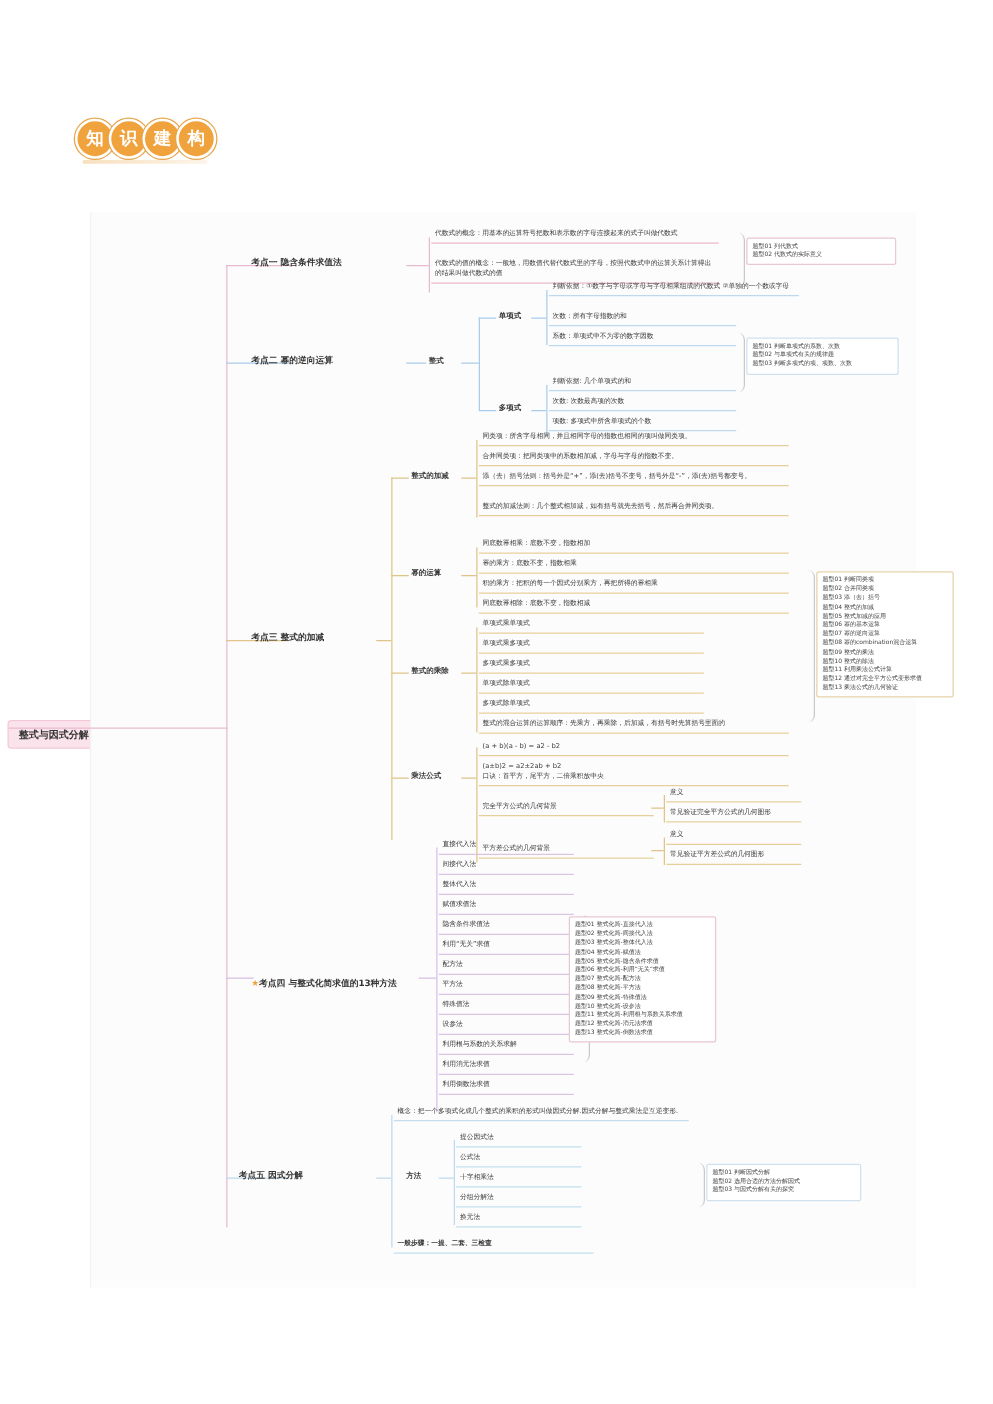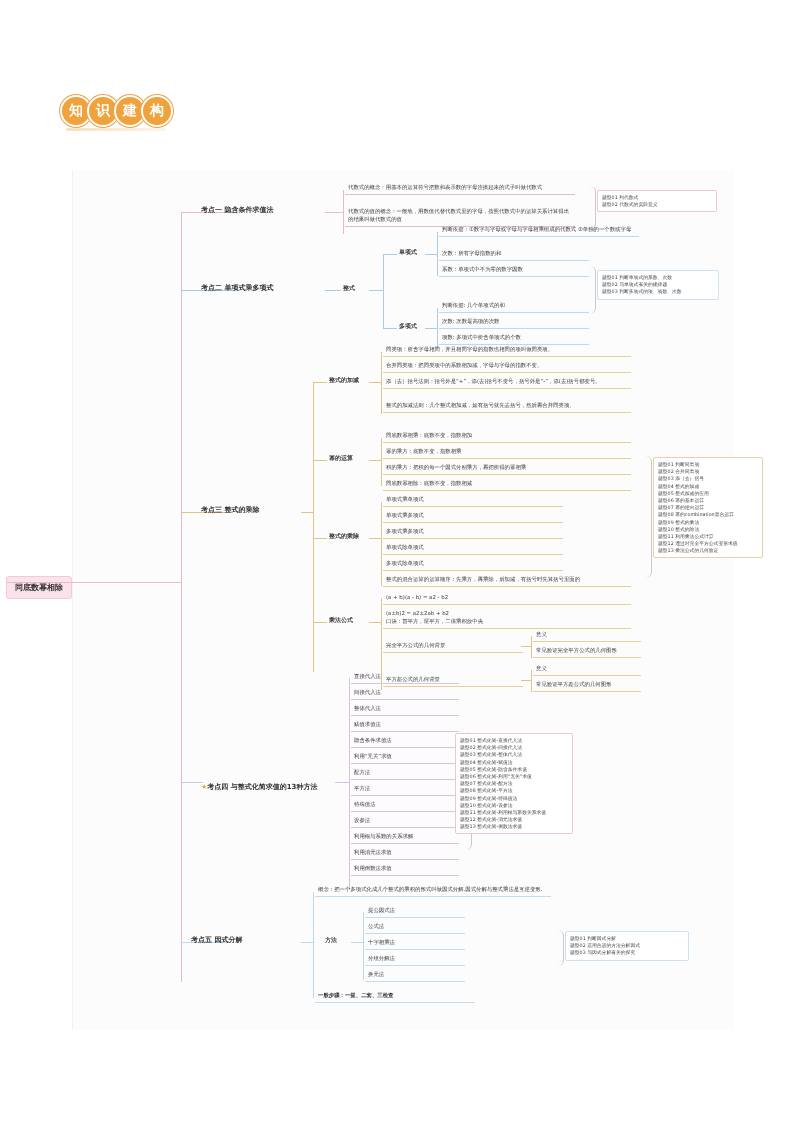--- a/index.html
+++ b/index.html
@@ -81,21 +81,21 @@
 <div class="page">
 
   <div id="header-badge">
     <div class="badge-circle">知</div>
     <div class="badge-circle">识</div>
     <div class="badge-circle">建</div>
     <div class="badge-circle">构</div>
   </div>
   <div id="badge-underline"></div>
 
-  <div id="root-title">同底数幂相除</div>
+  <div id="root-title">整式与因式分解</div>
 
   <div id="mindmap">
 
     <div class="ln pink" style="left:108px;top:42px;width:1px;height:770px;"></div>
     <div class="ln pink" style="left:-66px;top:412px;width:175px;height:1px;"></div>
 
     <div class="ln pink" style="left:108px;top:42px;width:52px;height:1px;"></div>
     <div class="kaodian" style="left:128px;top:35px;">考点一  隐含条件求值法</div>
     <div class="ln pink" style="left:252px;top:42px;width:18px;height:1px;"></div>
     <div class="ln pink" style="left:270px;top:20px;width:1px;height:44px;"></div>
@@ -103,21 +103,21 @@
     <div class="node wrap ul-pink" style="left:272px;top:12px;width:230px;">代数式的概念：用基本的运算符号把数和表示数的字母连接起来的式子叫做代数式</div>
     <div class="node wrap ul-pink" style="left:272px;top:36px;width:230px;">代数式的值的概念：一般地，用数值代替代数式里的字母，按照代数式中的运算关系计算得出的结果叫做代数式的值</div>
 
     <div class="brace" style="left:512px;top:16px;width:10px;height:44px;"></div>
     <div class="notebox pink" style="left:524px;top:20px;width:120px;">
       <div>题型01 列代数式</div>
       <div>题型02 代数式的实际意义</div>
     </div>
 
     <div class="ln blue" style="left:108px;top:120px;width:52px;height:1px;"></div>
-    <div class="kaodian" style="left:128px;top:113px;">考点二  单项式乘多项式</div>
+    <div class="kaodian" style="left:128px;top:113px;">考点二  幂的逆向运算</div>
     <div class="ln blue" style="left:252px;top:120px;width:16px;height:1px;"></div>
     <div class="grp" style="left:270px;top:114px;">整式</div>
     <div class="ln blue" style="left:296px;top:120px;width:14px;height:1px;"></div>
     <div class="ln blue" style="left:310px;top:84px;width:1px;height:74px;"></div>
 
     <div class="ln blue" style="left:310px;top:84px;width:14px;height:1px;"></div>
     <div class="grp" style="left:326px;top:78px;">单项式</div>
     <div class="ln blue" style="left:352px;top:84px;width:12px;height:1px;"></div>
     <div class="ln blue" style="left:364px;top:62px;width:1px;height:44px;"></div>
     <div class="node wrap ul-blue" style="left:366px;top:54px;width:200px;">判断依据：①数字与字母或字母与字母相乘组成的代数式 ②单独的一个数或字母</div>
@@ -133,21 +133,21 @@
     <div class="node ul-blue" style="left:366px;top:162px;width:150px;">项数: 多项式中所含单项式的个数</div>
 
     <div class="brace" style="left:512px;top:96px;width:10px;height:48px;"></div>
     <div class="notebox" style="left:524px;top:100px;width:122px;">
       <div>题型01 判断单项式的系数、次数</div>
       <div>题型02 与单项式有关的规律题</div>
       <div>题型03 判断多项式的项、项数、次数</div>
     </div>
 
     <div class="ln gold" style="left:108px;top:342px;width:50px;height:1px;"></div>
-    <div class="kaodian" style="left:128px;top:335px;">考点三  整式的乘除</div>
+    <div class="kaodian" style="left:128px;top:335px;">考点三  整式的加减</div>
     <div class="ln gold" style="left:228px;top:342px;width:12px;height:1px;"></div>
     <div class="ln gold" style="left:240px;top:212px;width:1px;height:290px;"></div>
 
     <div class="ln gold" style="left:240px;top:212px;width:14px;height:1px;"></div>
     <div class="grp" style="left:256px;top:206px;">整式的加减</div>
     <div class="ln gold" style="left:296px;top:212px;width:12px;height:1px;"></div>
     <div class="ln gold" style="left:308px;top:182px;width:1px;height:62px;"></div>
     <div class="node ul-gold" style="left:310px;top:174px;width:248px;">同类项：所含字母相同，并且相同字母的指数也相同的项叫做同类项。</div>
     <div class="node ul-gold" style="left:310px;top:190px;width:248px;">合并同类项：把同类项中的系数相加减，字母与字母的指数不变。</div>
     <div class="node wrap ul-gold" style="left:310px;top:206px;width:248px;">添（去）括号法则：括号外是“+”，添(去)括号不变号，括号外是“-”，添(去)括号都变号。</div>

